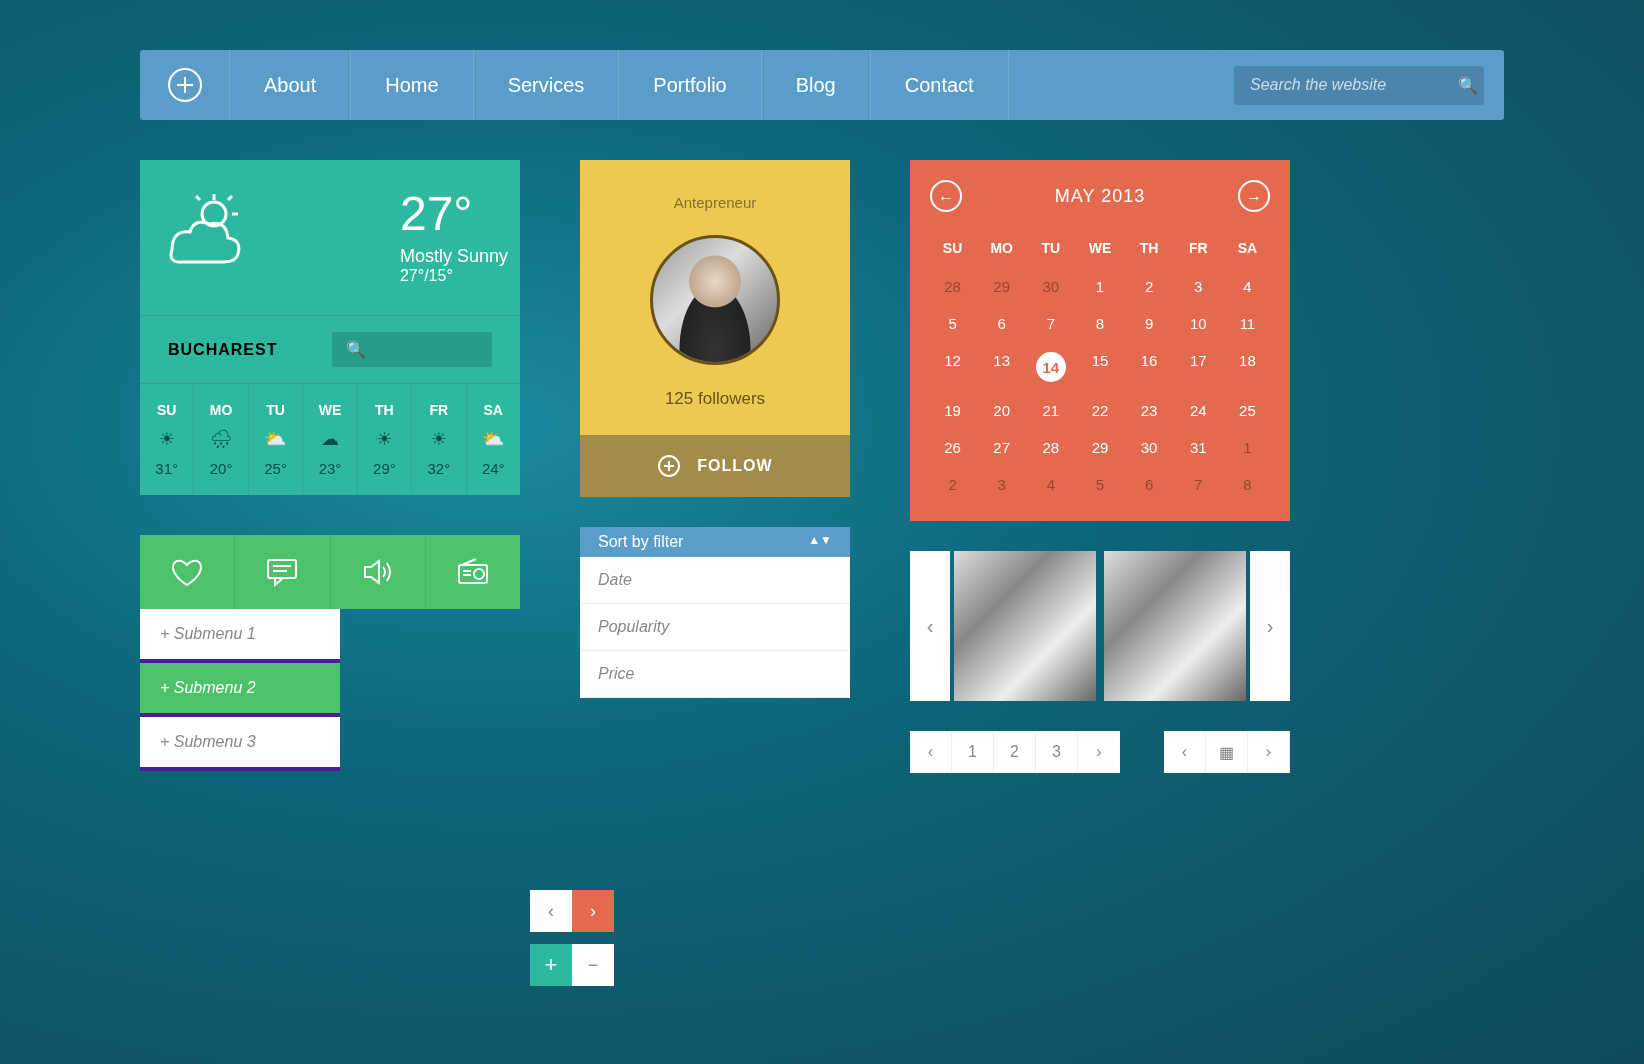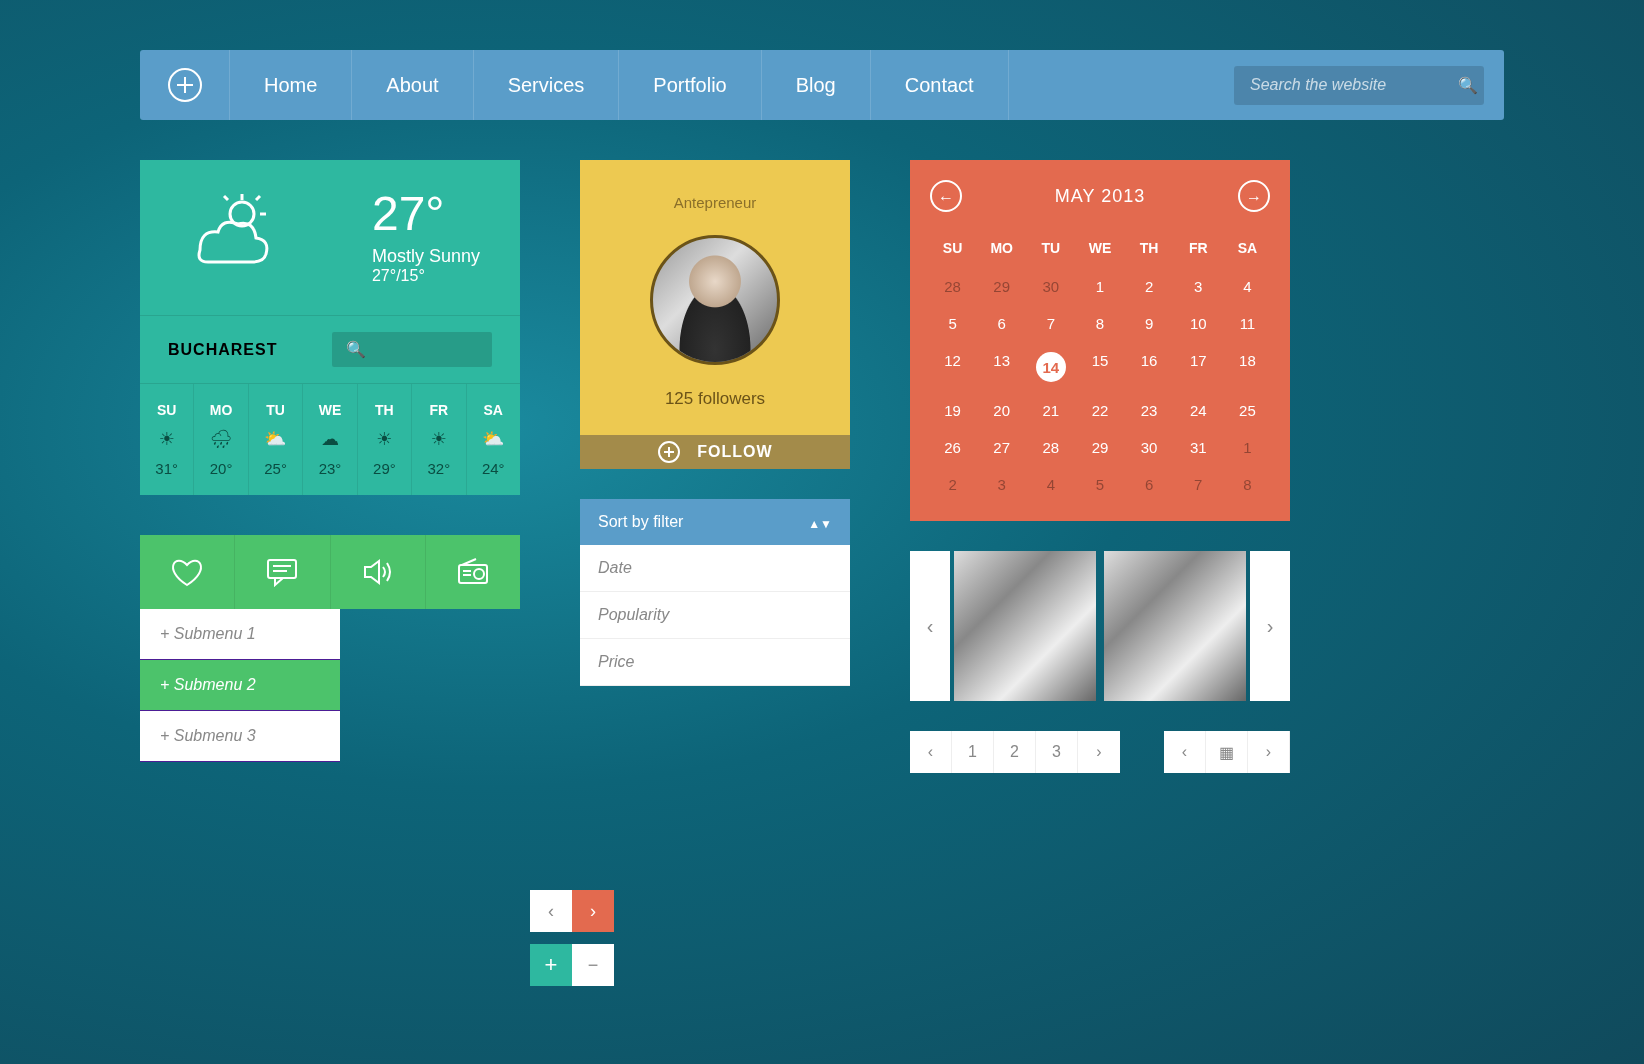--- a/index.html
+++ b/index.html
@@ -11,21 +11,21 @@
 .tb-nav a{color:#fff;text-decoration:none;font-size:20px;padding:0 34px;display:flex;align-items:center;border-right:1px solid rgba(255,255,255,.15);cursor:pointer}
 .tb-search{margin-left:auto;margin-right:20px;background:rgba(0,0,0,.15);border-radius:3px;display:flex;align-items:center;padding:10px 16px;width:250px}
 .tb-search input{background:none;border:none;color:#fff;font-style:italic;font-size:16px;flex:1;outline:none}
 .tb-search input::placeholder{color:rgba(255,255,255,.7)}
 .tb-search .mag{color:#fff;font-size:16px}
 
 .grid{display:grid;grid-template-columns:380px 270px 380px;gap:60px;margin-top:40px;align-items:start}
 
 
 .weather{background:#2eb8a0}
-.w-top{display:flex;padding:30px 40px;gap:24px}
+.w-top{display:flex;padding:30px 12px;gap:24px}
 .w-icon{flex:1}
 .w-icon svg{width:100px;height:80px;stroke:#fff;fill:none;stroke-width:3}
 .w-data{color:#fff}
 .w-temp{font-size:48px;font-weight:300;line-height:1}
 .w-cond{font-size:18px;margin-top:8px}
 .w-range{font-size:16px}
 .w-mid{display:flex;align-items:center;padding:16px 28px;border-top:1px solid rgba(0,0,0,.1);border-bottom:1px solid rgba(0,0,0,.1)}
 .w-city{color:#000000;font-weight:700;letter-spacing:1px;font-size:16px}
 .w-mid .sbox{margin-left:auto;background:rgba(0,0,0,.15);padding:8px 14px;width:160px;border-radius:2px;color:#fff}
 .w-days{display:flex}
@@ -35,21 +35,21 @@
 .w-day .ic{font-size:18px;color:#0a4d42;margin-bottom:10px}
 .w-day .t{color:#0a4d42;font-size:15px}
 
 
 .profile{background:#edc951;text-align:center;padding:30px 0 0}
 .p-name{color:#6b5318;font-size:22px;font-weight:700}
 .p-role{color:#8a6f2a;font-size:15px;margin-top:4px}
 .p-av{width:130px;height:130px;border-radius:50%;border:3px solid #6b5318;margin:24px auto;background:linear-gradient(135deg,#999 0%,#ddd 40%,#666 100%);position:relative;overflow:hidden}
 .p-av::after{content:"";position:absolute;inset:0;background:radial-gradient(circle at 50% 35%,#e8d8c8 0%,#c0a890 25%,transparent 26%),radial-gradient(ellipse at 50% 90%,#333 0%,#222 40%,transparent 41%)}
 .p-fol{color:#6b5318;font-size:17px;margin:24px 0 26px}
-.p-btn{background:#a38b4a;color:#fff;padding:5px;font-weight:700;letter-spacing:1px;display:flex;align-items:center;justify-content:center;gap:16px;cursor:pointer}
+.p-btn{background:#a38b4a;color:#fff;padding:19px;font-weight:700;letter-spacing:1px;display:flex;align-items:center;justify-content:center;gap:16px;cursor:pointer}
 .p-btn svg{width:24px;height:24px}
 
 
 .cal{background:#e36a4f;padding:20px}
 .cal-h{display:flex;align-items:center;color:#fff;margin-bottom:18px}
 .cal-h .nav{width:32px;height:32px;border:2px solid #fff;border-radius:50%;display:flex;align-items:center;justify-content:center;cursor:pointer}
 .cal-h .title{flex:1;text-align:center;font-weight:400;letter-spacing:1px;font-size:18px}
 .cal-g{display:grid;grid-template-columns:repeat(7,1fr);gap:4px;text-align:center;color:#fff}
 .cal-g .hd{font-weight:700;font-size:14px;padding:10px 0}
 .cal-g .d{padding:8px 0;font-size:15px;cursor:pointer}
@@ -57,35 +57,35 @@
 .cal-g .d.sel span{background:#fff;color:#e36a4f;border-radius:50%;width:30px;height:30px;display:inline-flex;align-items:center;justify-content:center;font-weight:700}
 
 
 .gtabs{margin-top:40px}
 .gt-row{display:flex;background:#4cc36b}
 .gt-tab{flex:1;padding:22px 0;display:flex;justify-content:center;border-right:1px solid rgba(0,0,0,.08);cursor:pointer;position:relative}
 .gt-tab:last-child{border-right:none}
 .gt-tab svg{width:34px;height:30px;stroke:#fff;fill:none;stroke-width:2}
 .gt-tab.active::after{content:"";position:absolute;bottom:-10px;left:50%;transform:translateX(-50%);border:10px solid transparent;border-top-color:#4cc36b}
 .gt-sub{background:#fff;width:200px}
-.gt-sub .it{padding:16px 20px;color:#888;font-style:italic;font-size:16px;border-bottom:1px solid #4c1d95;cursor:pointer}
+.gt-sub .it{padding:16px 20px;color:#888;font-style:italic;font-size:16px;border-bottom:4px solid #4c1d95;cursor:pointer}
 .gt-sub .it.active{background:#4cc36b;color:#fff}
 .gt-sub .it::before{content:"+ ";color:inherit}
 
 
 .pagerbox{position:absolute;left:530px;top:890px}
 .prow{display:flex;margin-bottom:12px}
 .pcell{width:42px;height:42px;display:flex;align-items:center;justify-content:center;font-size:18px;cursor:pointer}
 .p-white{background:#fff;color:#888}
 .p-orange{background:#e36a4f;color:#fff}
 .p-teal{background:#2eb8a0;color:#fff;font-size:22px;font-weight:300}
 
 
 .sort{width:270px;margin-top:30px}
-.sort-h{background:#5a9dc9;color:#fff;padding:14px 18px;display:flex;align-items:flex-end;cursor:pointer}
+.sort-h{background:#5a9dc9;color:#fff;padding:6px 18px;display:flex;align-items:flex-start;cursor:pointer}
 .sort-h .arr{margin-left:auto;font-size:12px}
 .sort-b{background:#fff}
 .sort-b .op{padding:14px 18px;color:#888;font-style:italic;border-bottom:1px solid #eee;cursor:pointer}
 
 
 .carousel{display:flex;margin-top:30px;height:150px}
 .car-nav{width:40px;background:#fff;display:flex;align-items:center;justify-content:center;color:#888;cursor:pointer;font-size:20px}
 .car-img{flex:1;background:linear-gradient(135deg,#ddd,#888,#eee,#666);margin:0 4px}
 .car-img:first-of-type{background:radial-gradient(circle at 50% 40%,#fff 0%,#ccc 20%,#666 60%,#222 100%)}
 
@@ -105,22 +105,22 @@
 
 <div class="topbar">
   <div class="tb-logo">
     <svg viewBox="0 0 36 36">
         <circle cx="18" cy="18" r="16" fill="none" stroke="#fff" stroke-width="2"></circle>
         <line x1="18" y1="10" x2="18" y2="26" stroke="#fff" stroke-width="2"></line>
         <line x1="10" y1="18" x2="26" y2="18" stroke="#fff" stroke-width="2"></line>
       </svg>
   </div>
   <nav class="tb-nav">
+    <a>About</a>
     <a>Home</a>
-    <a>About</a>
     <a>Services</a>
     <a>Portfolio</a>
     <a>Blog</a>
     <a>Contact</a>
   </nav>
   <div class="tb-search">
     <input placeholder="Search the website" style="">
     <span class="mag">🔍</span>
   </div>
 </div>

